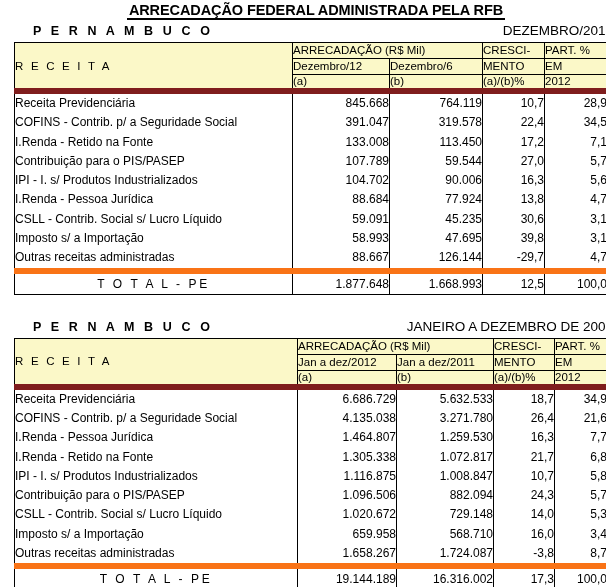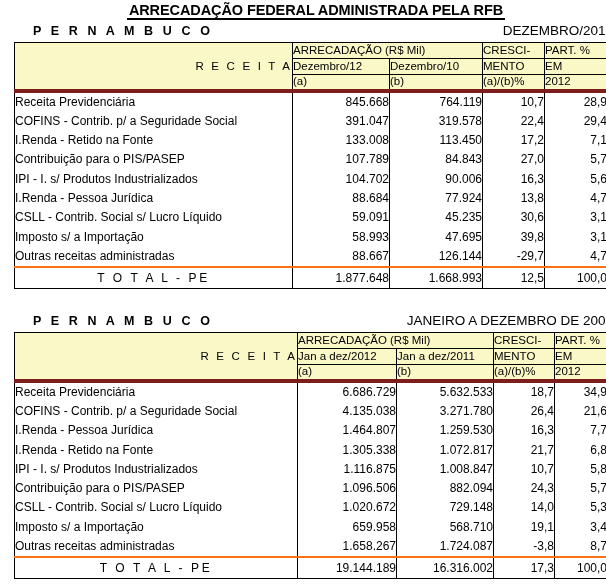--- a/index.html
+++ b/index.html
@@ -77,21 +77,21 @@
   
   .hdr {
     background: #fbf8c8;
     font-size: 11.5px;
     line-height: 13px;
     height: 16px;
     color: #000;
   }
   .hdr-receita {
     background: #fbf8c8;
-    text-align: right;
+    text-align: left;
     font-size: 11.5px;
     letter-spacing: 2.2px;
     vertical-align: middle;
   }
 
   
   .lbl {
     text-align: left;
     padding-left: 3px;
     font-size: 12px;
@@ -107,24 +107,24 @@
     height: 19.3px;
     line-height: 19.3px;
     white-space: nowrap;
   }
   
   tr.data td {
     border-top: none;
     border-bottom: none;
   }
   tr.firstdata td {
-    border-top: 4px solid #7f1d1d;
+    border-top: 6px solid #7f1d1d;
   }
   tr.total td {
-    border-top: 2px solid #f97316;
+    border-top: 6px solid #f97316;
     border-bottom: 1px solid #000;
     height: 20px;
     line-height: 20px;
   }
   .total-lbl {
     text-align: center;
     letter-spacing: 2.6px;
     font-size: 12px;
     padding-right: 58px;
   }
@@ -169,21 +169,21 @@
     </colgroup>
     <thead>
       <tr>
         <td class="hdr-receita" rowspan="3">R E C E I T A</td>
         <td class="hdr" colspan="2">ARRECADAÇÃO (R$ Mil)</td>
         <td class="hdr">CRESCI-</td>
         <td class="hdr">PART. %</td>
       </tr>
       <tr>
         <td class="hdr">Dezembro/12</td>
-        <td class="hdr">Dezembro/10</td>
+        <td class="hdr">Dezembro/6</td>
         <td class="hdr">MENTO</td>
         <td class="hdr">EM</td>
       </tr>
       <tr>
         <td class="hdr">(a)</td>
         <td class="hdr">(b)</td>
         <td class="hdr">(a)/(b)%</td>
         <td class="hdr">2012</td>
       </tr>
     </thead>
@@ -193,33 +193,33 @@
           <td class="num">845.668</td>
           <td class="num">764.119</td>
           <td class="num">10,7</td>
           <td class="num">28,9</td>
         </tr>
         <tr class="data">
           <td class="lbl">COFINS - Contrib. p/ a Seguridade Social</td>
           <td class="num">391.047</td>
           <td class="num">319.578</td>
           <td class="num">22,4</td>
-          <td class="num">29,4</td>
+          <td class="num">34,5</td>
         </tr>
         <tr class="data">
           <td class="lbl">I.Renda - Retido na Fonte</td>
           <td class="num">133.008</td>
           <td class="num">113.450</td>
           <td class="num">17,2</td>
           <td class="num">7,1</td>
         </tr>
         <tr class="data">
           <td class="lbl">Contribuição para o PIS/PASEP</td>
           <td class="num">107.789</td>
-          <td class="num">84.843</td>
+          <td class="num">59.544</td>
           <td class="num">27,0</td>
           <td class="num">5,7</td>
         </tr>
         <tr class="data">
           <td class="lbl">IPI - I. s/ Produtos Industrializados</td>
           <td class="num">104.702</td>
           <td class="num">90.006</td>
           <td class="num">16,3</td>
           <td class="num">5,6</td>
         </tr>
@@ -345,21 +345,21 @@
           <td class="lbl">CSLL - Contrib. Social s/ Lucro Líquido</td>
           <td class="num">1.020.672</td>
           <td class="num">729.148</td>
           <td class="num">14,0</td>
           <td class="num">5,3</td>
         </tr>
         <tr class="data">
           <td class="lbl">Imposto s/ a Importação</td>
           <td class="num">659.958</td>
           <td class="num">568.710</td>
-          <td class="num">19,1</td>
+          <td class="num">16,0</td>
           <td class="num">3,4</td>
         </tr>
         <tr class="data">
           <td class="lbl">Outras receitas administradas</td>
           <td class="num">1.658.267</td>
           <td class="num">1.724.087</td>
           <td class="num">-3,8</td>
           <td class="num">8,7</td>
         </tr>
       </tbody>

